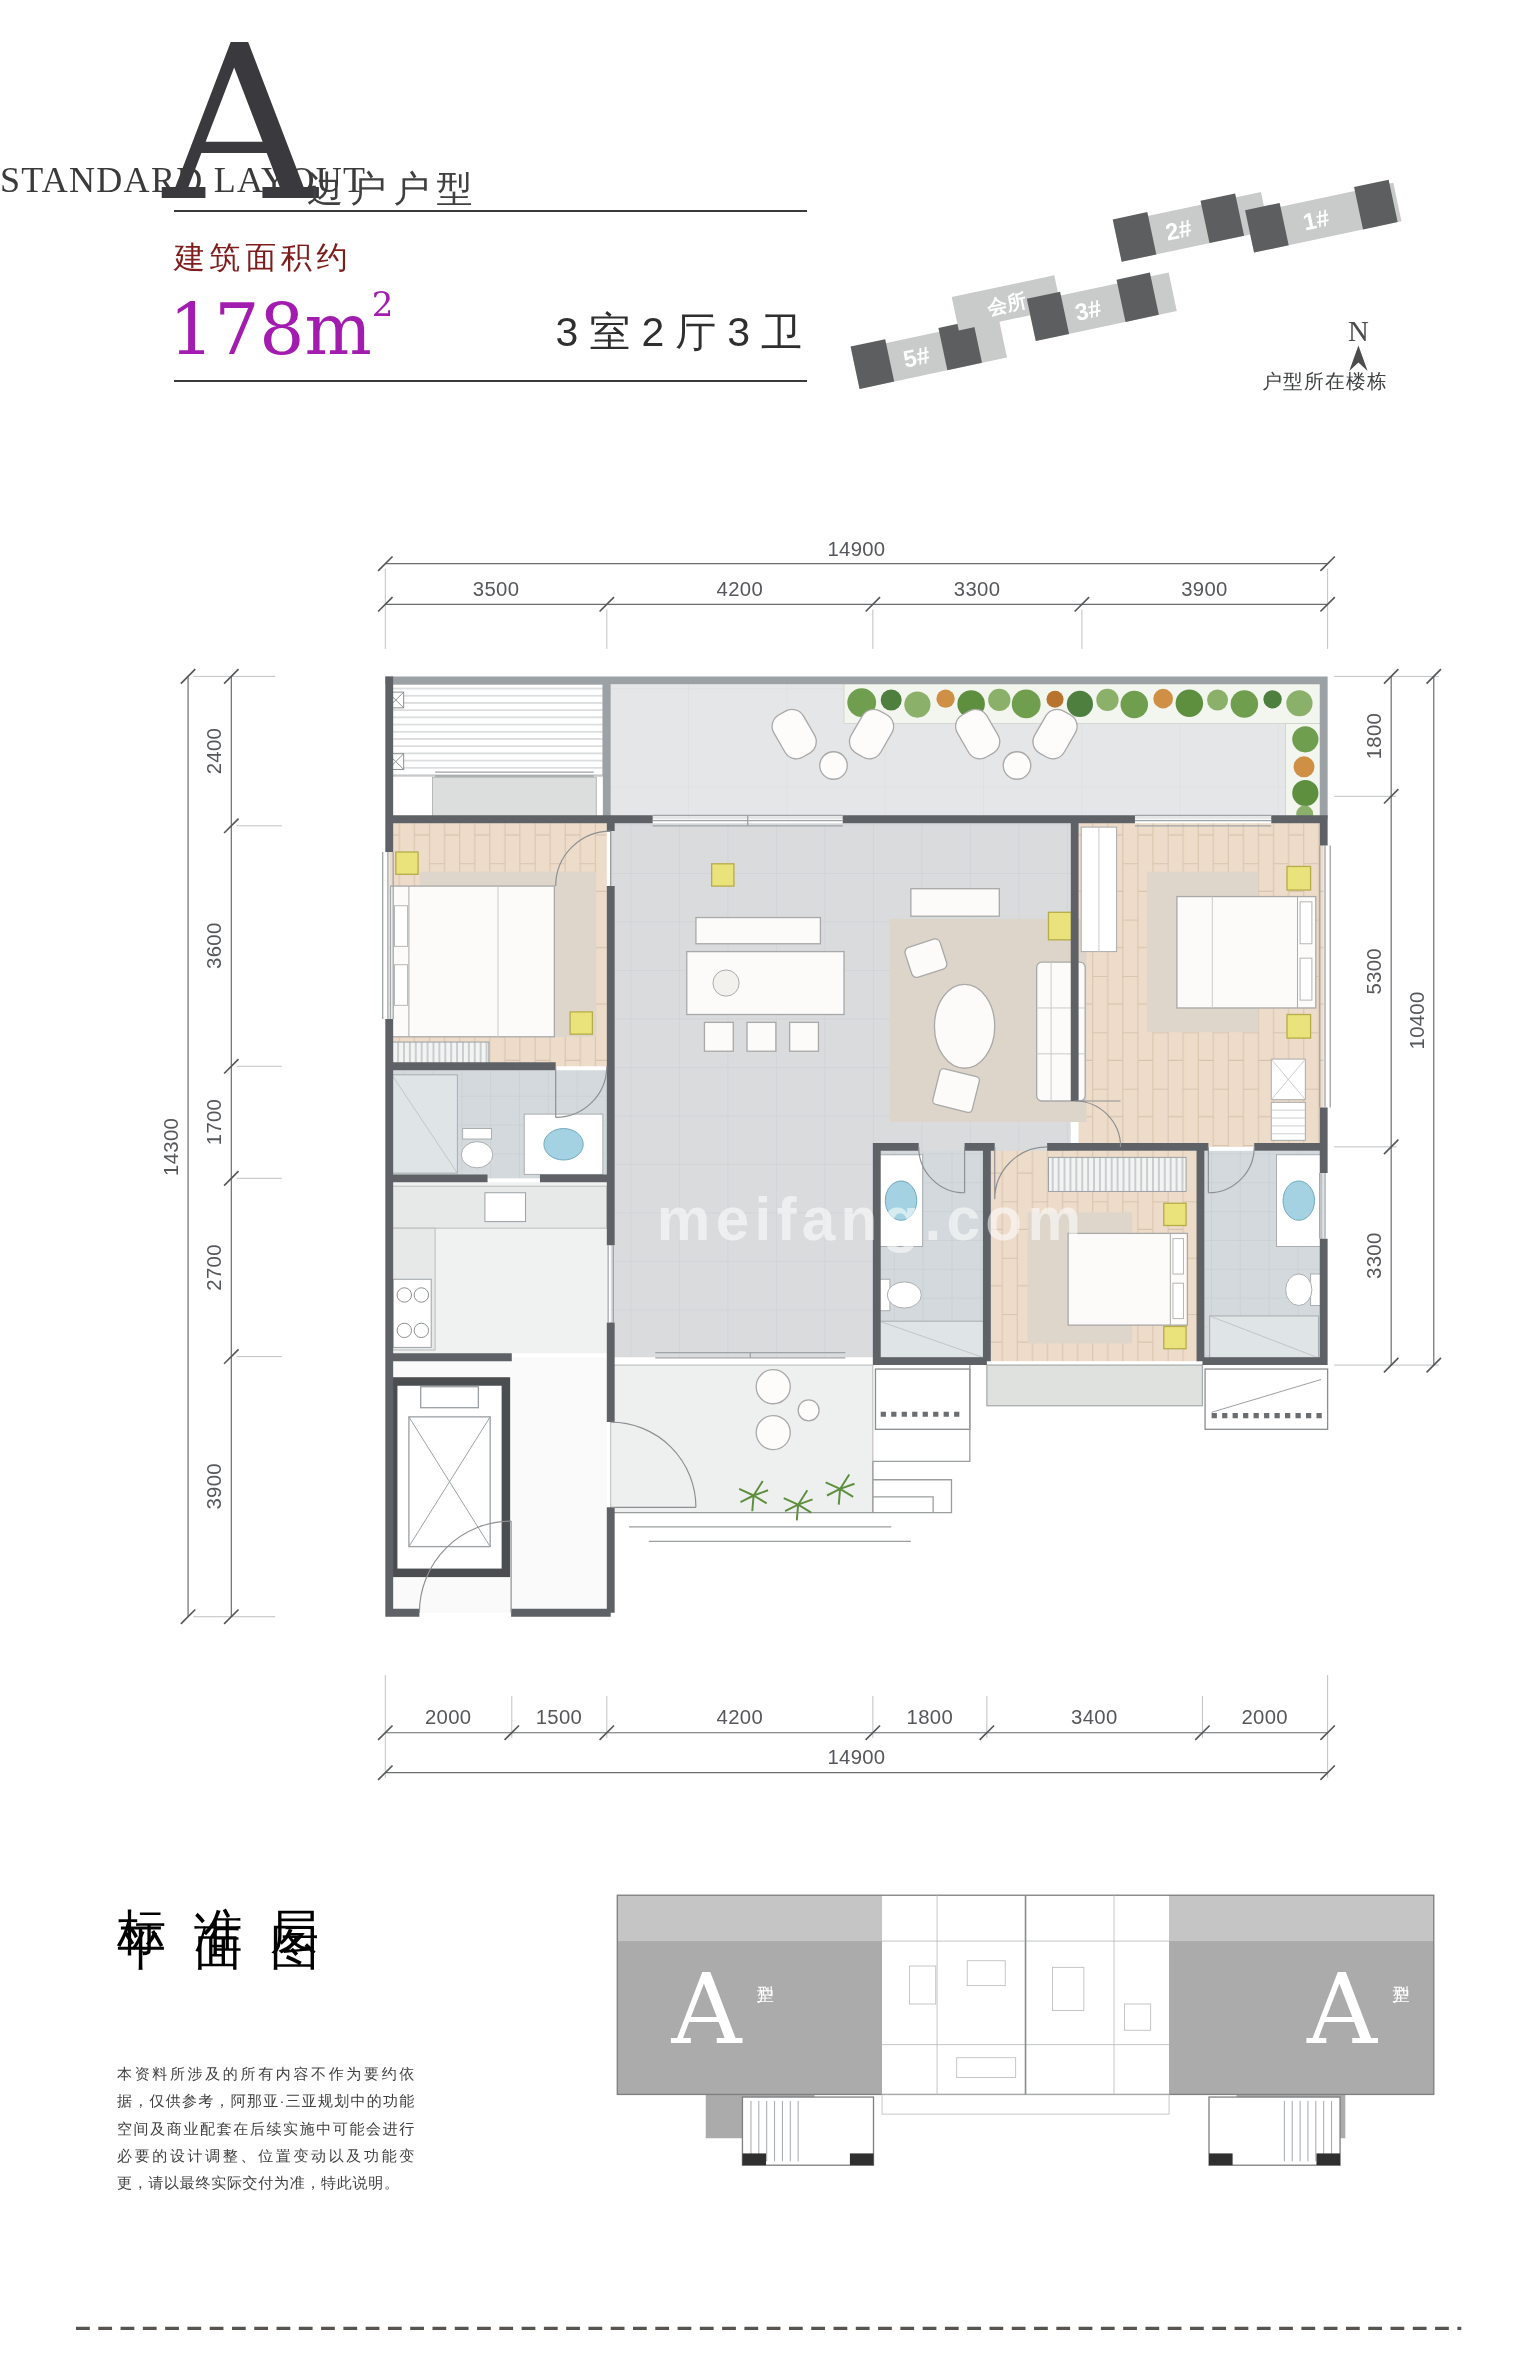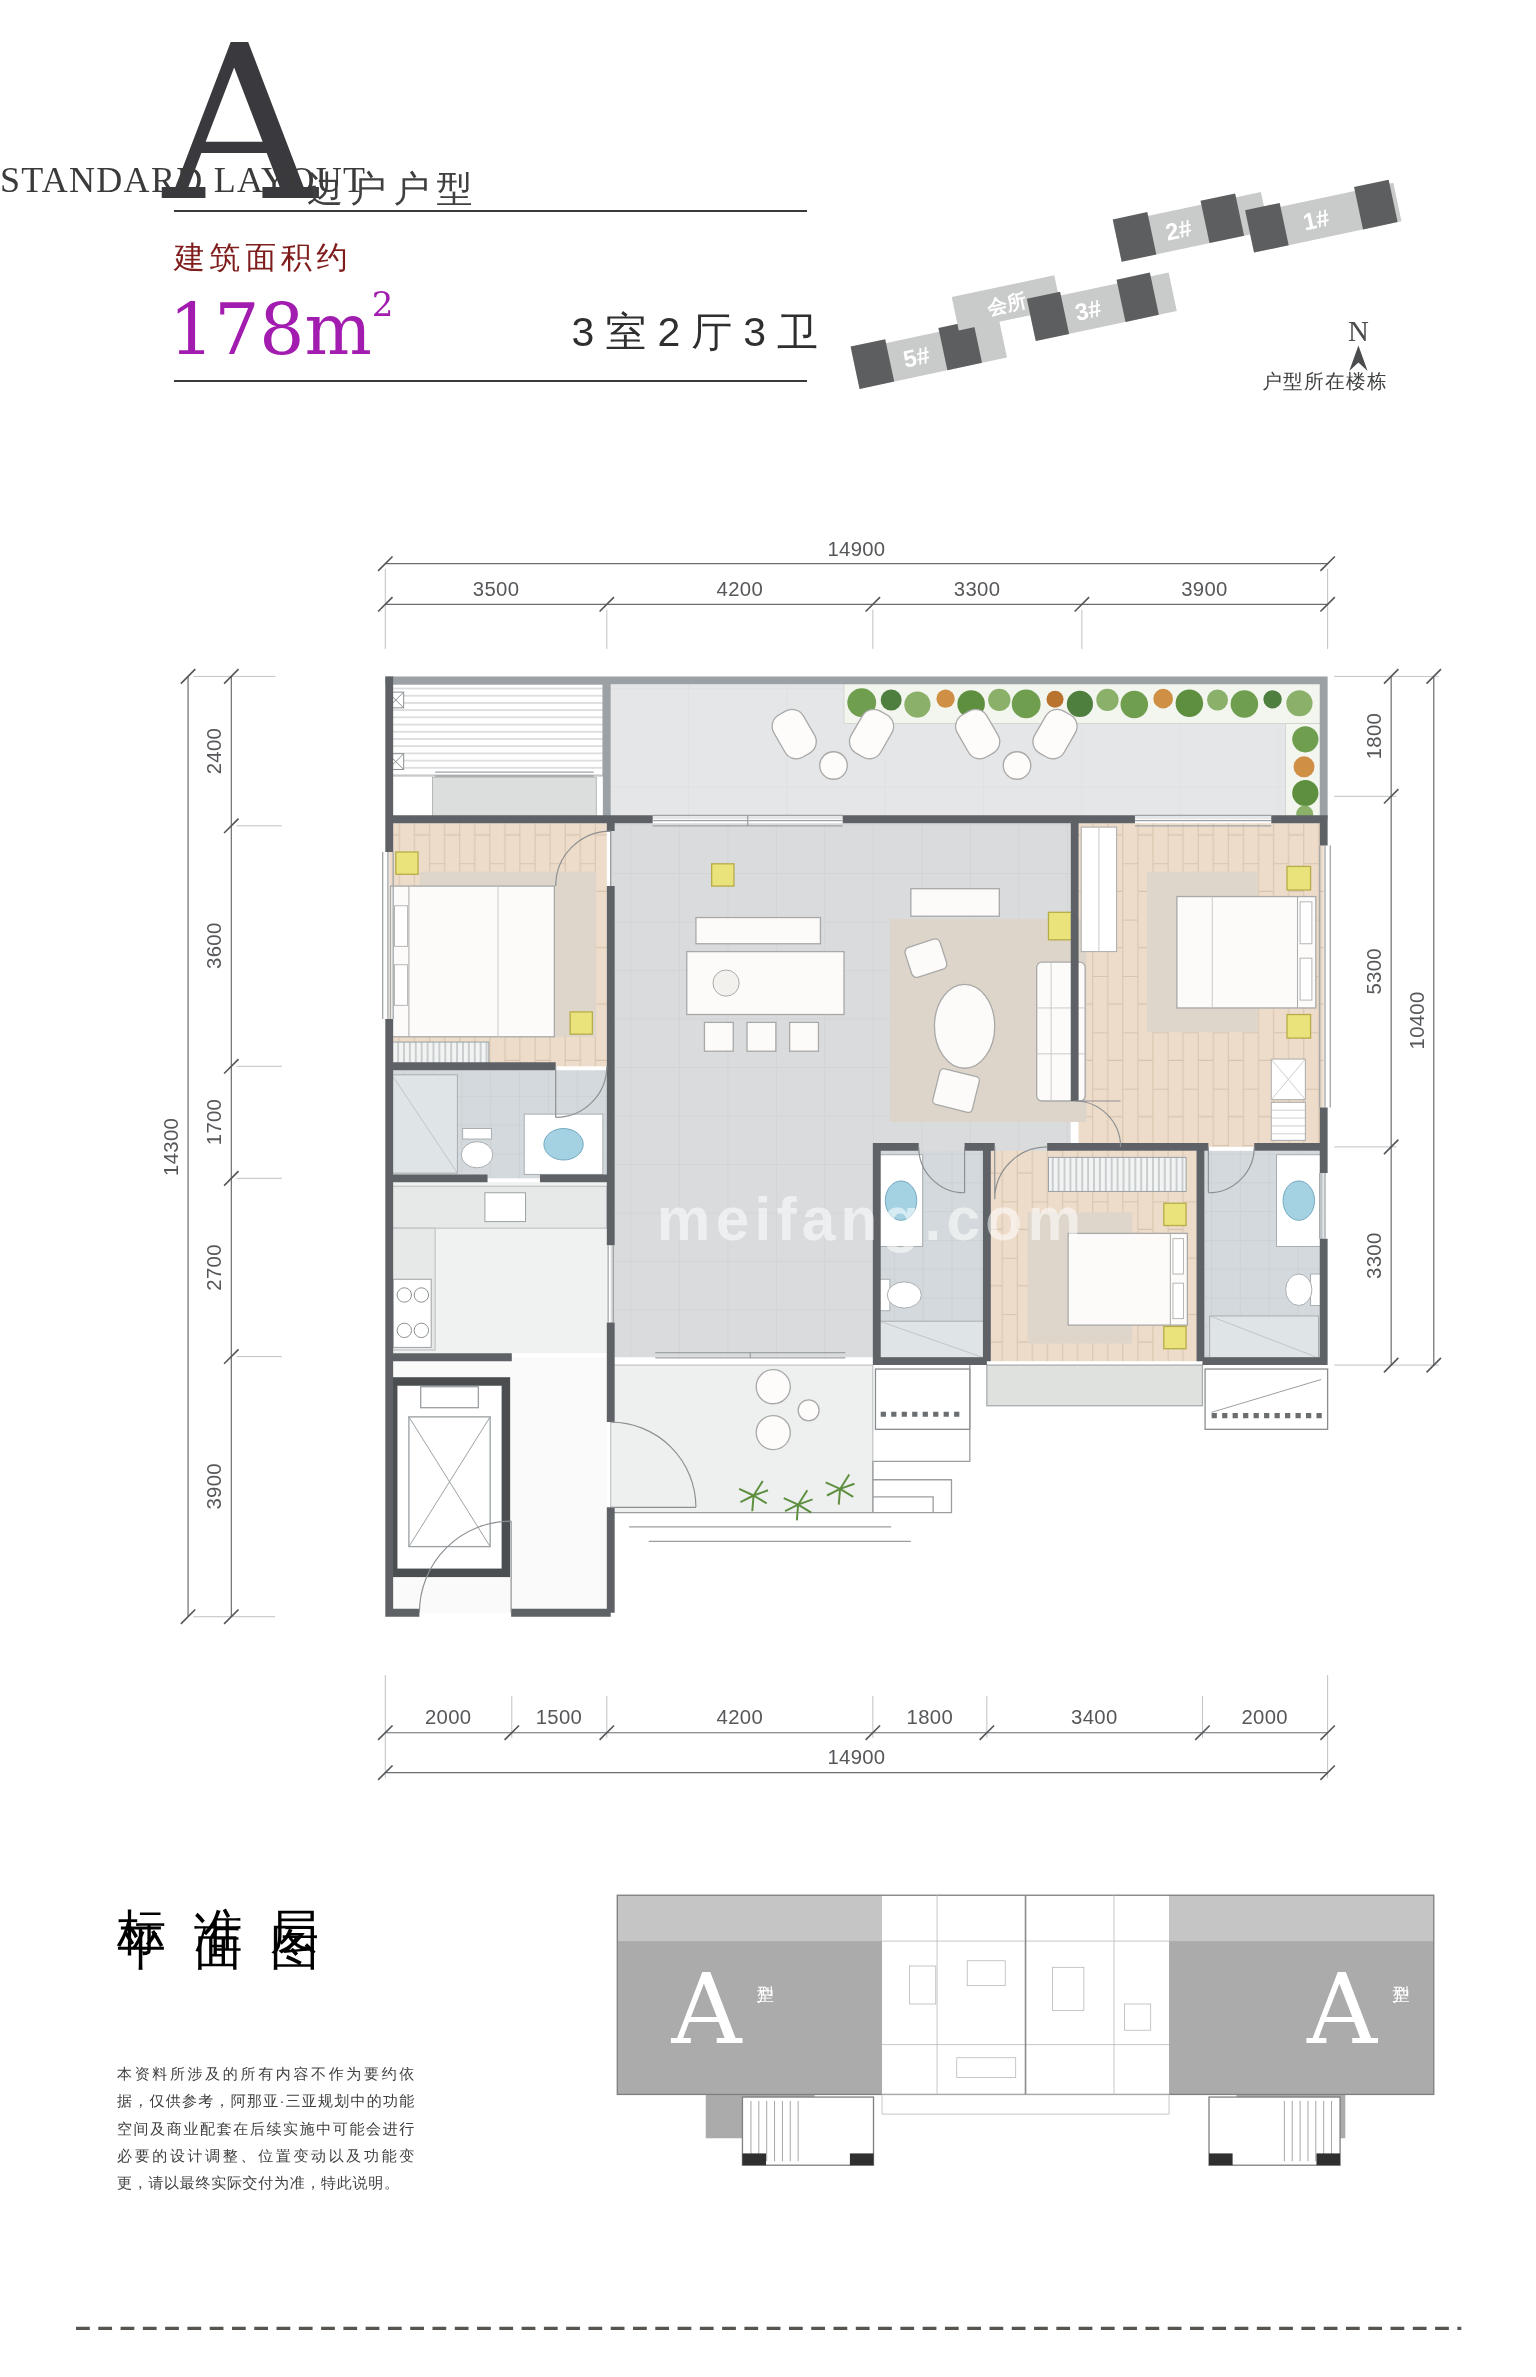--- a/index.html
+++ b/index.html
@@ -17,21 +17,21 @@
   .layout-en{
     left:0;top:159px;width:816px;text-align:left;font-family:"Liberation Serif",serif;
     font-size:36px;letter-spacing:1.3px;color:#3b3b3b;
   }
   .rule{left:174px;width:633px;height:2px;background:#3a3a3a;}
   .rule-1{top:210px;}
   .rule-2{top:380px;}
   .area-prefix{left:174px;top:237px;font-size:31px;letter-spacing:4.6px;color:#7f1d1d;}
   .area-value{left:169px;top:287px;font-family:"DejaVu Serif",serif;font-size:71px;color:#a21caf;line-height:1;}
   .area-value sup{font-size:34px;vertical-align:38px;}
-  .rooms-label{left:16px;top:305px;width:813px;text-align:right;font-size:41px;letter-spacing:11px;color:#2f2f2f;}
+  .rooms-label{left:0;top:305px;width:813px;text-align:right;font-size:41px;letter-spacing:11px;color:#2f2f2f;}
   
   .fp-title{left:117px;font-size:49px;letter-spacing:27.5px;color:#000000;font-weight:500;}
   .fp-title-1{top:1900px;}
   .fp-title-2{top:1876px;margin-top:39px;}
   .disclaimer{
     left:117px;top:2060px;width:298px;font-size:15px;line-height:1.82;color:#3f3f3f;
     text-align:justify;letter-spacing:0.7px;
   }
   svg text{font-family:"Liberation Sans",sans-serif;}
   .dimtxt{fill:#55575a;font-size:31px;letter-spacing:0.5px;}

